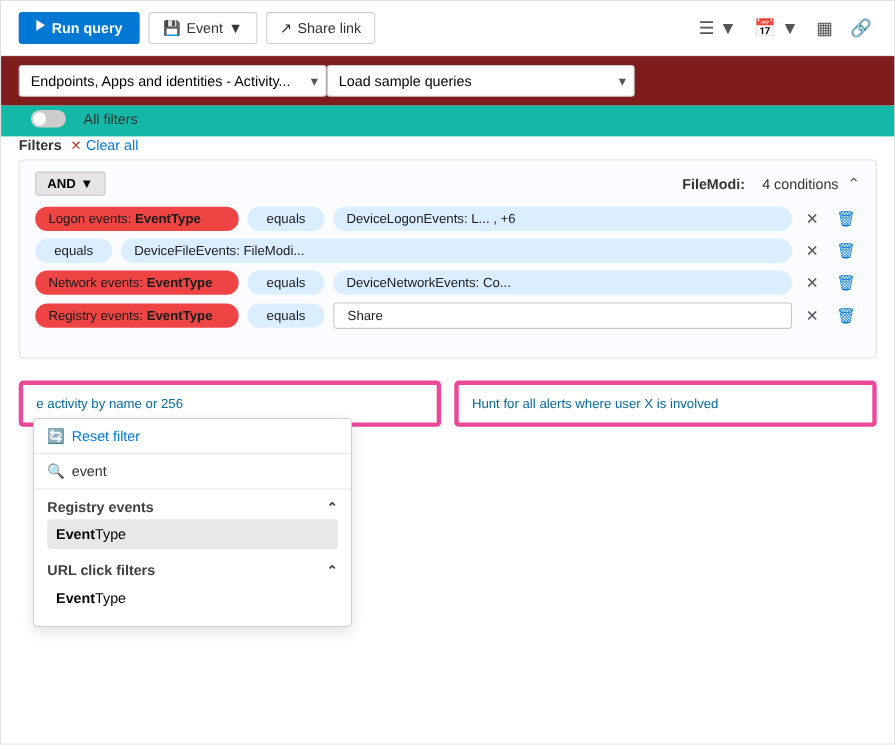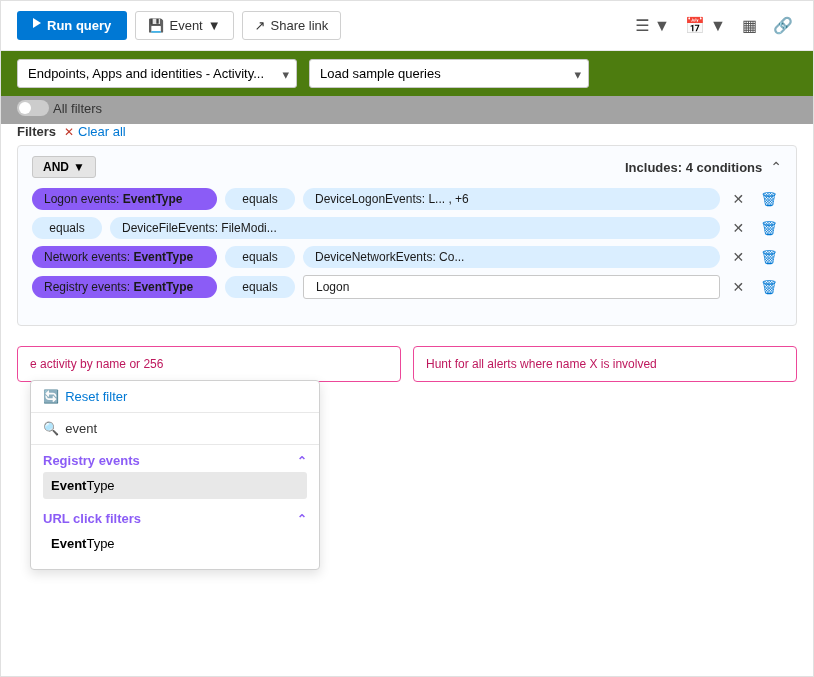--- a/index.html
+++ b/index.html
@@ -74,22 +74,21 @@
       font-size: 16px;
       padding: 4px;
       display: flex;
       align-items: center;
     }
     
     .dropdowns-row {
       display: flex;
       align-items: center;
       padding: 8px 16px;
-      gap: 12px;
-      background: #4d7c0f;
+      background: #7f1d1d;
     }
     .dropdown-select {
       border: 1px solid #c8c8c8;
       border-radius: 3px;
       padding: 6px 30px 6px 10px;
       font-size: 13px;
       background: #fff;
       appearance: none;
       cursor: pointer;
       position: relative;
@@ -105,23 +104,23 @@
       right: 8px;
       top: 50%;
       transform: translateY(-50%);
       pointer-events: none;
       color: #555;
     }
     
     .filters-row {
       display: flex;
       align-items: center;
-      padding: 4px 16px 8px 16px;
-      gap: 4px;
-      background: #a3a3a3;
+      padding: 4px 16px 8px 27px;
+      gap: 16px;
+      background: #14b8a6;
     }
     .toggle-switch {
       width: 32px;
       height: 16px;
       background: #ccc;
       border-radius: 8px;
       position: relative;
       cursor: pointer;
     }
     .toggle-switch::after {
@@ -206,21 +205,21 @@
     }
     
     .filter-row {
       display: flex;
       align-items: center;
       gap: 8px;
       margin-bottom: 7px;
     }
     .filter-row:last-child { margin-bottom: 16px; }
     .filter-tag {
-      background: #8b5cf6;
+      background: #ef4444;
       border-radius: 12px;
       padding: 4px 12px;
       font-size: 12px;
       color: #1a1a1a;
       min-width: 185px;
       max-width: 220px;
       white-space: nowrap;
       overflow: hidden;
       text-overflow: ellipsis;
     }
@@ -309,21 +308,21 @@
     }
     .panel-group {
       padding: 8px 12px 4px 12px;
     }
     .panel-group-header {
       display: flex;
       align-items: center;
       justify-content: space-between;
       font-size: 13px;
       font-weight: 600;
-      color: #8b5cf6;
+      color: #404040;
       margin-bottom: 4px;
     }
     .panel-item {
       padding: 6px 8px;
       font-size: 13px;
       cursor: pointer;
       border-radius: 3px;
     }
     .panel-item.selected {
       background: #e8e8e8;
@@ -342,25 +341,25 @@
     }
     
     .bottom-area {
       display: flex;
       gap: 12px;
       padding: 10px 16px;
       margin-top: auto;
     }
     .hint-card {
       flex: 1;
-      border: 1px solid #ec4899;
+      border: 4px solid #ec4899;
       border-radius: 4px;
       padding: 10px 12px;
       font-size: 12px;
-      color: #be185d;
+      color: #0369a1;
       background: #fff;
     }
     .chevron-up { font-size: 12px; }
   </style>
 </head>
 <body>
 
 <div class="main-container">
 
   <div class="toolbar">
@@ -413,22 +412,22 @@
   </div>
 
   <div class="filter-block">
     <div class="filter-block-header">
       <button class="and-badge">
         <span>AND</span>
         <span>▼</span>
       </button>
       <div style="display:flex;align-items:center;gap:8px;">
         <span class="includes-text">
-          <span>Includes:</span>
-          <span style="font-weight:700;">4 conditions</span>
+          <span>FileModi:</span>
+          <span style="font-weight:400;margin-left:12px;">4 conditions</span>
         </span>
         <button class="collapse-btn">⌃</button>
       </div>
     </div>
 
     <div class="filter-row">
       <div class="filter-tag">
         <span>Logon events: </span><span class="bold">EventType</span>
       </div>
       <div class="equals-tag">equals</div>
@@ -452,21 +451,21 @@
       <div class="value-tag">DeviceNetworkEvents: Co...</div>
       <button class="row-x-btn">✕</button>
       <button class="row-trash-btn">🗑</button>
     </div>
 
     <div class="filter-row">
       <div class="filter-tag">
         <span>Registry events: </span><span class="bold">EventType</span>
       </div>
       <div class="equals-tag">equals</div>
-      <div class="value-tag search-input">Logon</div>
+      <div class="value-tag search-input">Share</div>
       <button class="row-x-btn">✕</button>
       <button class="row-trash-btn">🗑</button>
     </div>
   </div>
 
   <div class="dropdown-panel">
     <div class="reset-filter-row">
       <span>🔄</span>
       <span>Reset filter</span>
     </div>
@@ -497,17 +496,17 @@
       </div>
     </div>
   </div>
 
   <div class="bottom-area" style="margin-top: 10px;">
     <div class="hint-card">
       <span>e activity by name or
 256</span>
     </div>
     <div class="hint-card">
-      <span>Hunt for all alerts where name X is involved</span>
+      <span>Hunt for all alerts where user X is involved</span>
     </div>
   </div>
 
 </div>
 
 </body></html>

